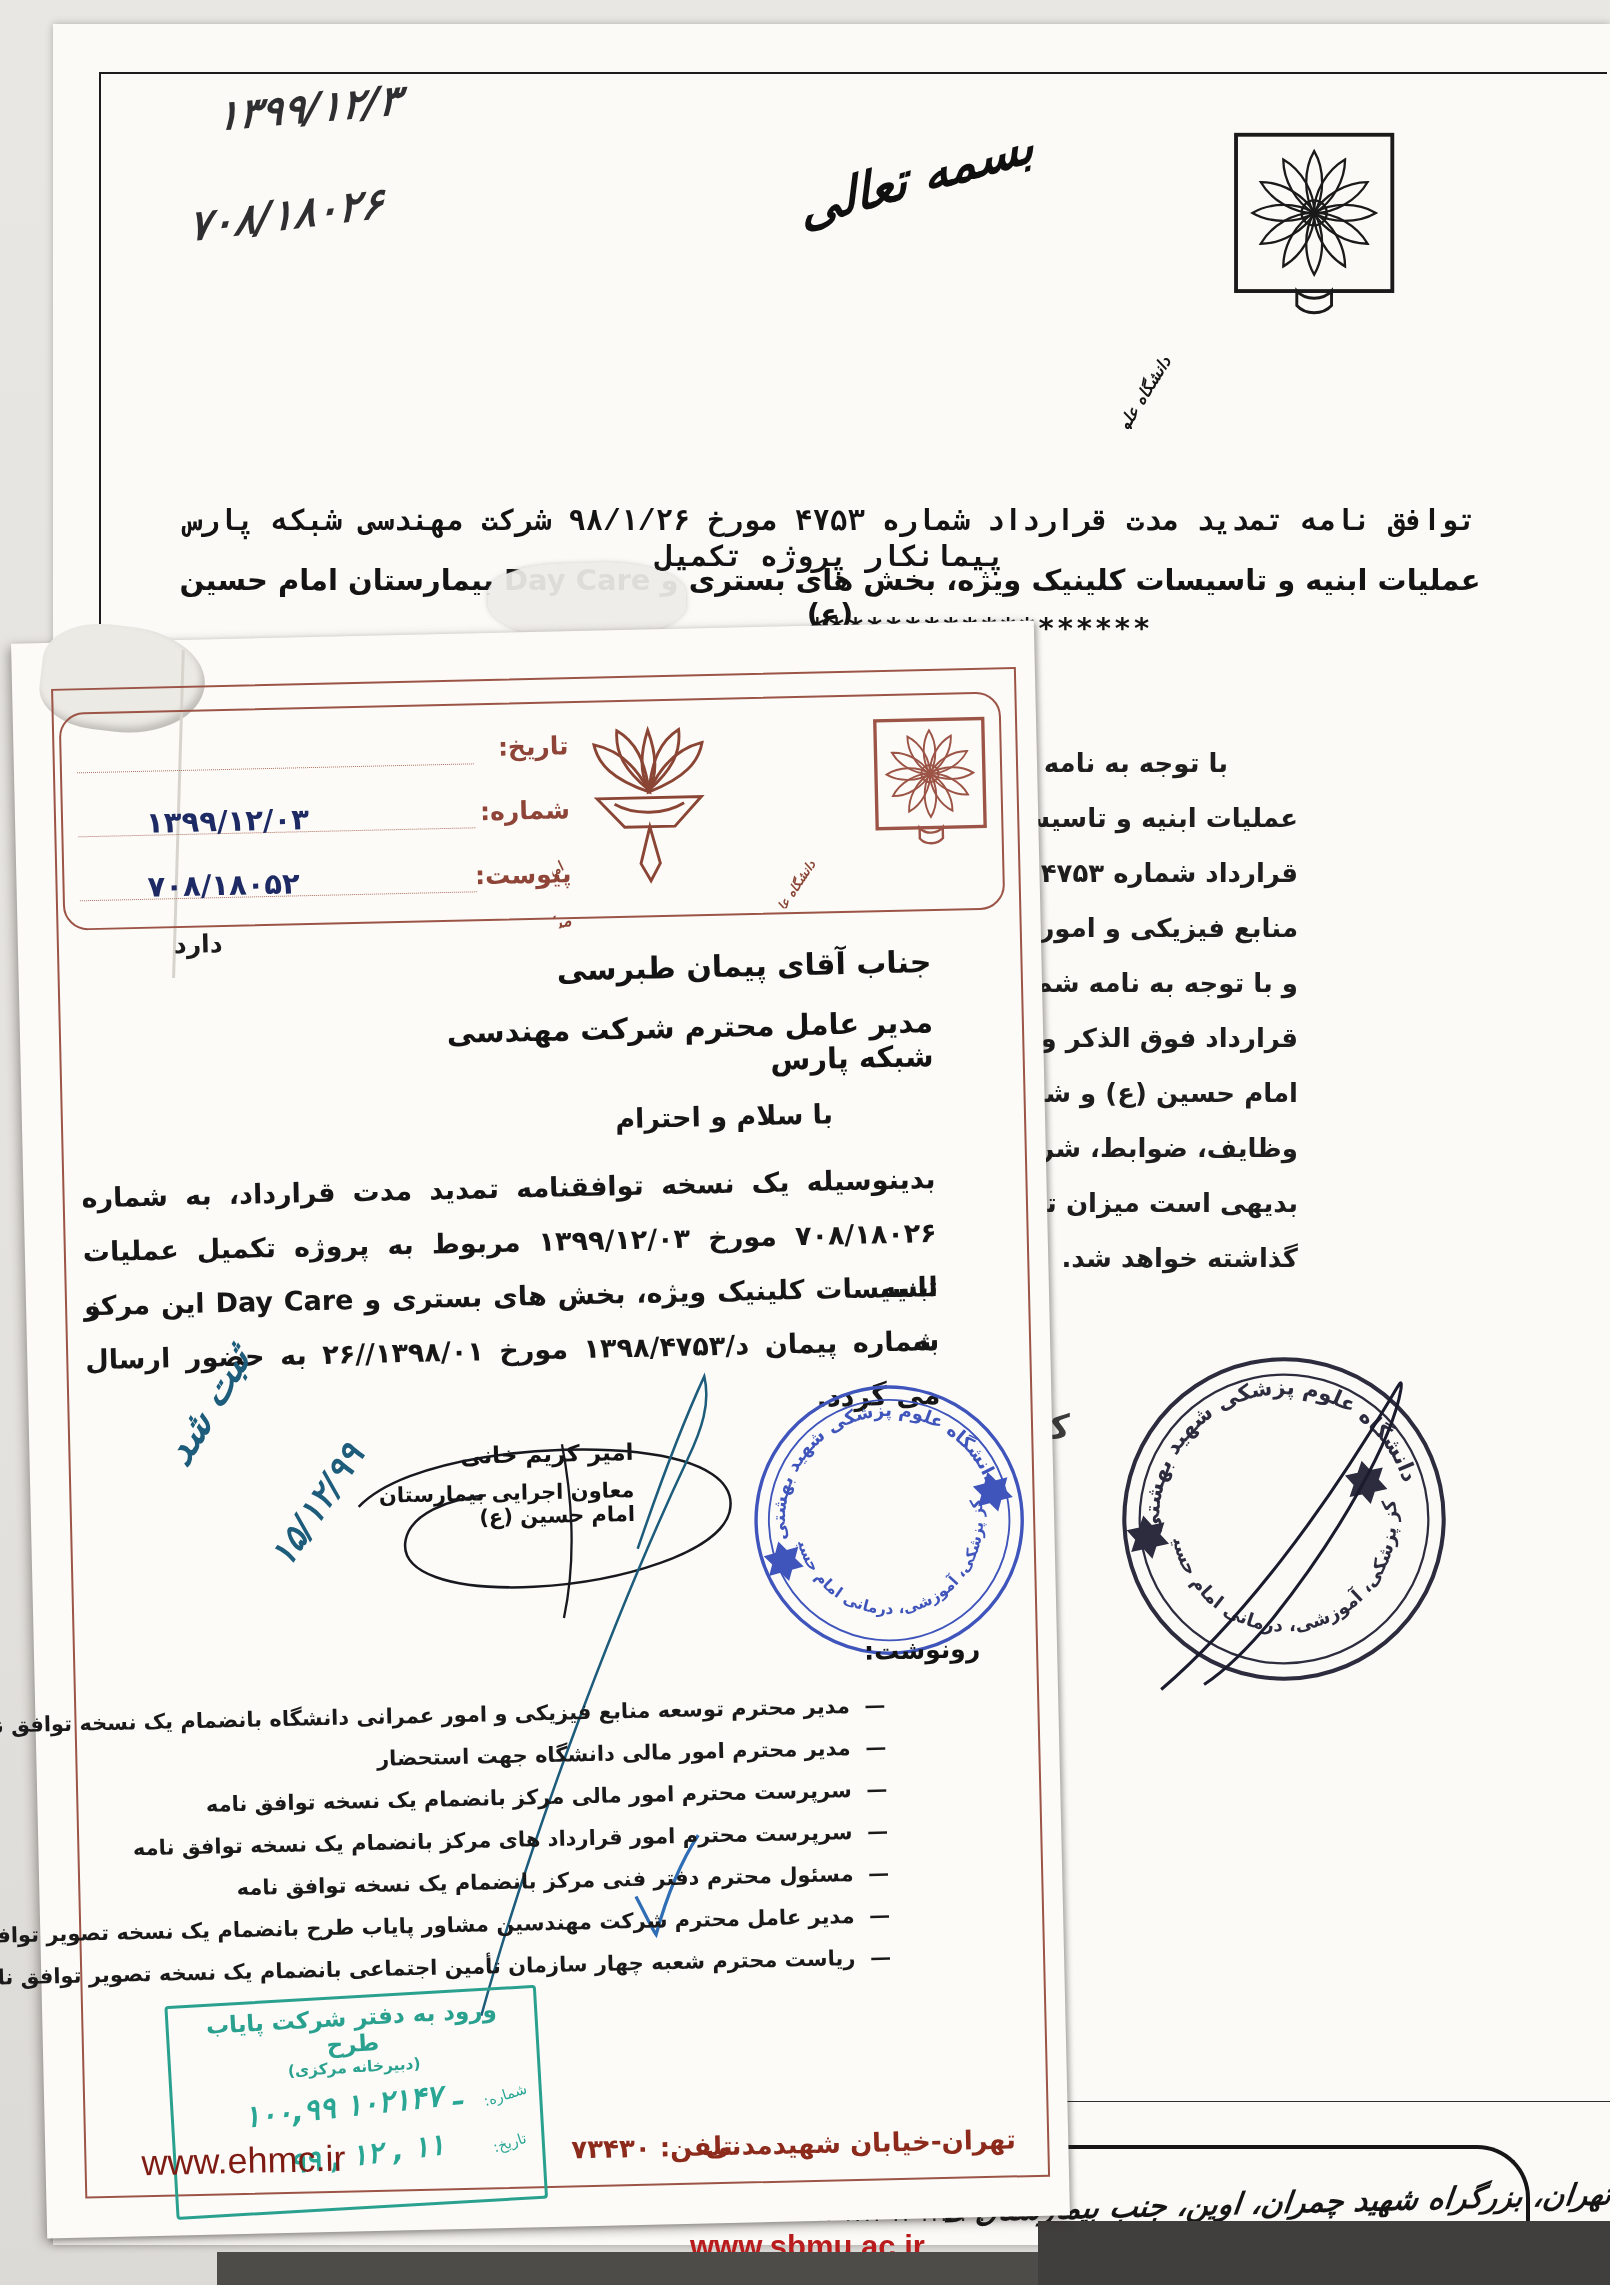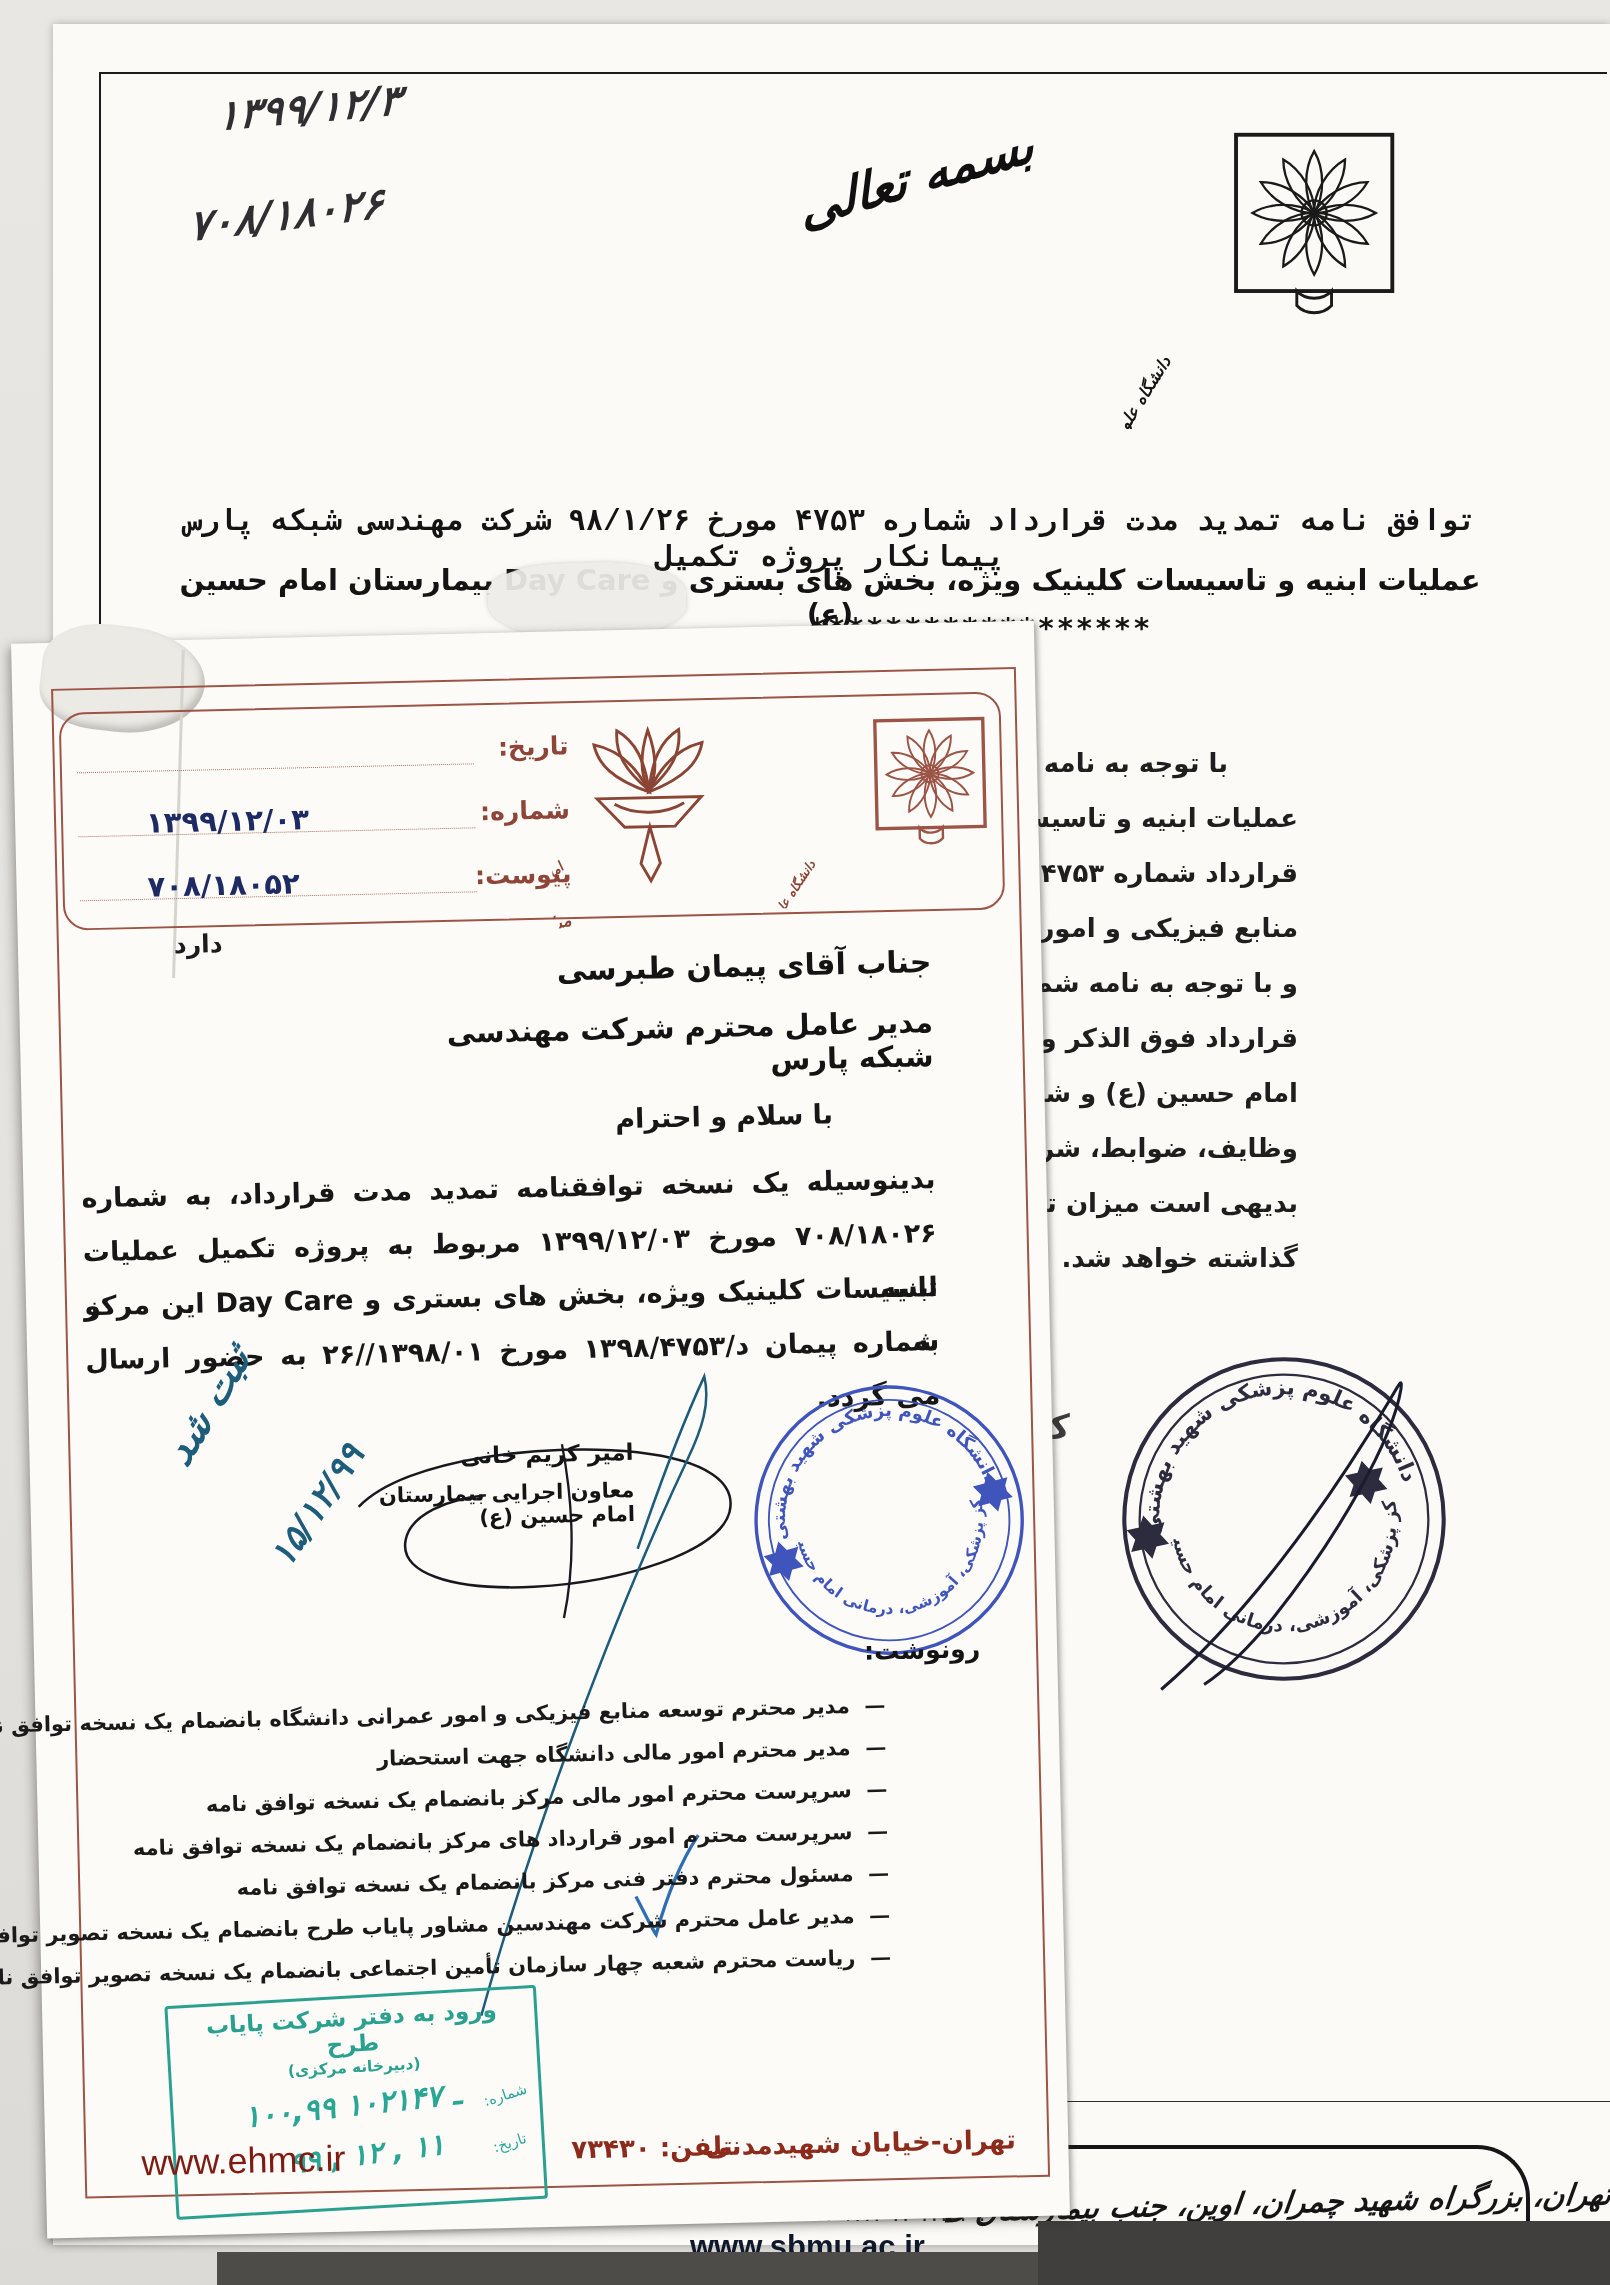--- a/index.html
+++ b/index.html
@@ -104,21 +104,21 @@
       </text>
       <g fill="#2c2c3e">
         <path d="M38,160 l7,12 14,0 -7,12 7,12 -14,0 -7,12 -7,-12 -14,0 7,-12 -7,-12 14,0 Z" transform="translate(2,-6) scale(0.9)"></path>
         <path d="M300,140 l7,12 14,0 -7,12 7,12 -14,0 -7,12 -7,-12 -14,0 7,-12 -7,-12 14,0 Z" transform="translate(-14,4) scale(0.9)"></path>
       </g>
       <path d="M 18,308 C 110,258 210,170 295,78 C 308,64 312,58 308,70 C 290,116 220,196 140,262 C 110,286 80,304 60,312" fill="none" stroke="#1b1b2e" stroke-width="3"></path>
     </svg>
 
     <div class="abs" style="left:893px;top:2161px;width:666px;overflow:hidden;white-space:nowrap;font-size:30px;font-style:italic;font-weight:bold;color:#151515;transform:rotate(-1.5deg) skewX(-8deg);direction:rtl;text-align:right;">تهران، بزرگراه شهید چمران، اوین، جنب بیمارستان طالقانی</div>
     <div class="abs" style="left:763px;top:2184px;font-size:21px;letter-spacing:2.9px;color:#222;">·· ···· ·· ····· ·</div>
-    <div class="abs" style="left:637px;top:2205px;font-size:31px;font-weight:bold;color:#0f172a;font-family:'Liberation Sans',sans-serif;">www.sbmu.ac.ir</div>
+    <div class="abs" style="left:637px;top:2205px;font-size:31px;font-weight:bold;color:#b91c1c;font-family:'Liberation Sans',sans-serif;">www.sbmu.ac.ir</div>
   </div>
 
   <div class="abs" style="left:217px;top:2252px;width:1393px;height:34px;background:#4e4c49;z-index:3;"></div>
   <div class="abs" style="left:1038px;top:2221px;width:573px;height:65px;background:#413f3d;z-index:3;"></div>
 
   <div class="abs" style="left:488px;top:563px;width:198px;height:75px;background:rgba(238,236,231,.93);border-radius:35% 45% 40% 50%;transform:rotate(-2deg);z-index:4;box-shadow:0 0 5.8px rgba(120,115,110,.35);"></div>
 
   <div id="front-page" class="abs">
 
     <div class="abs" style="left:29px;top:-15.4px;width:164px;height:106px;background:#eceae5;border-radius:45% 55% 60% 40%;transform:rotate(8deg);box-shadow:inset -3.9px -4.8px 7.7px rgba(110,105,100,.35);"></div>

